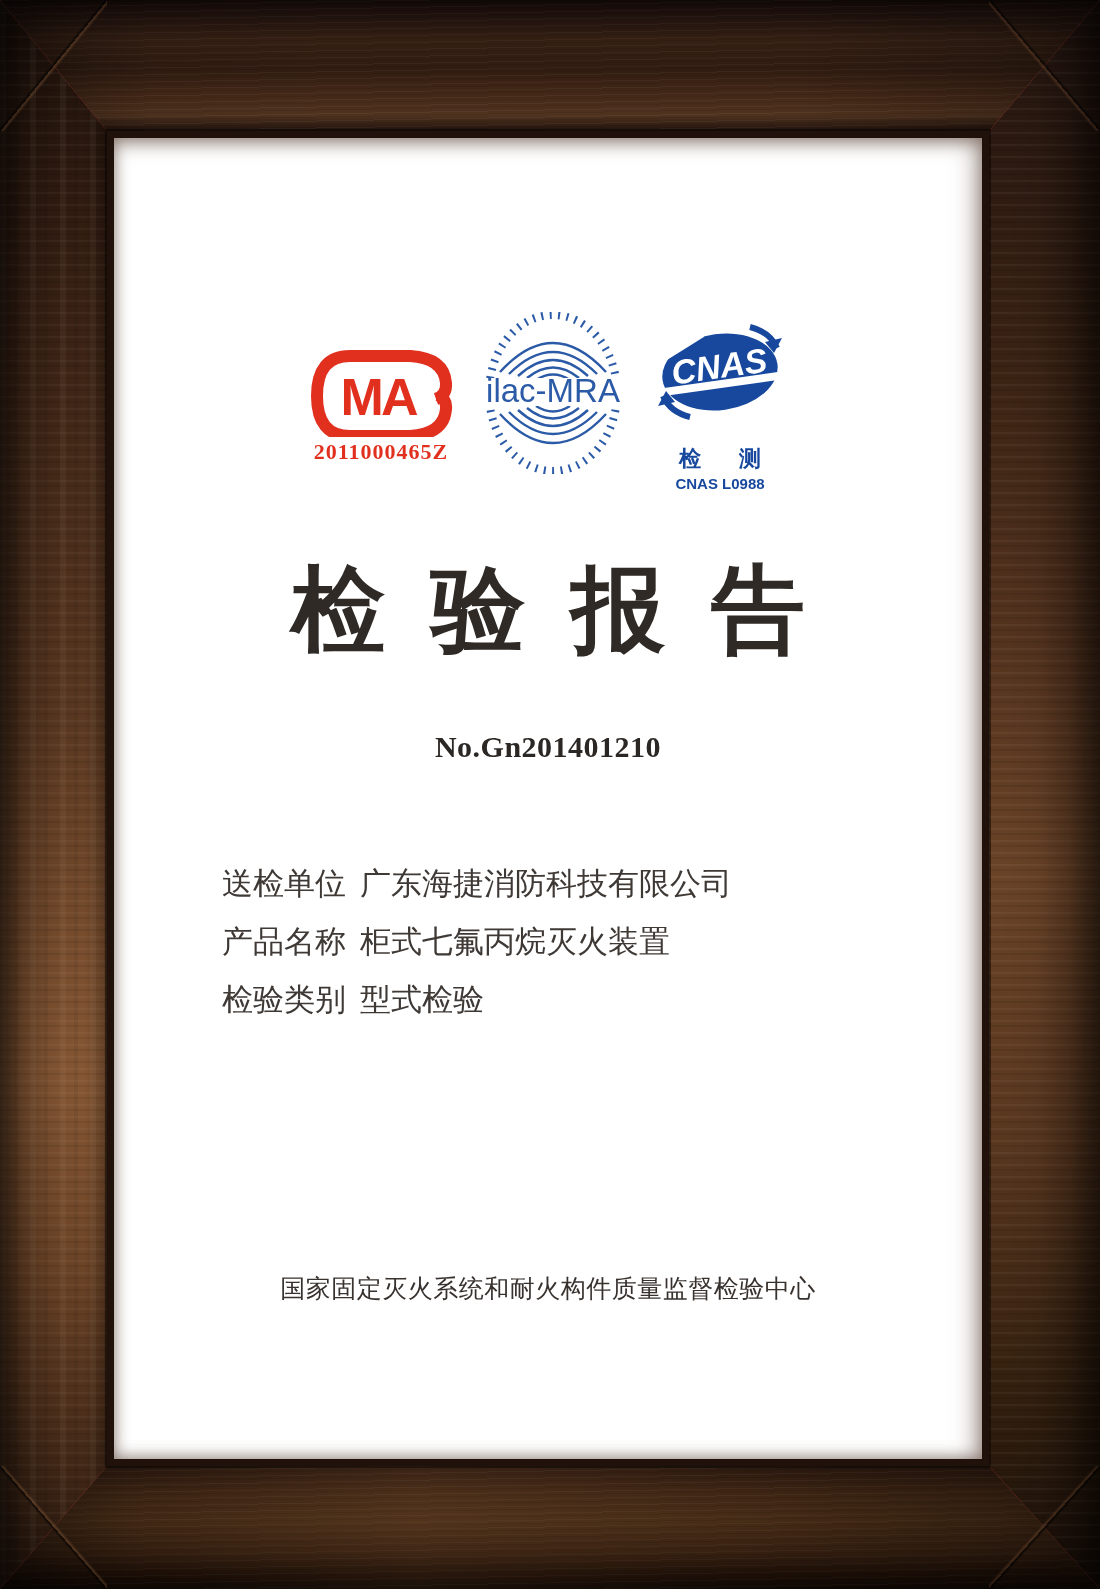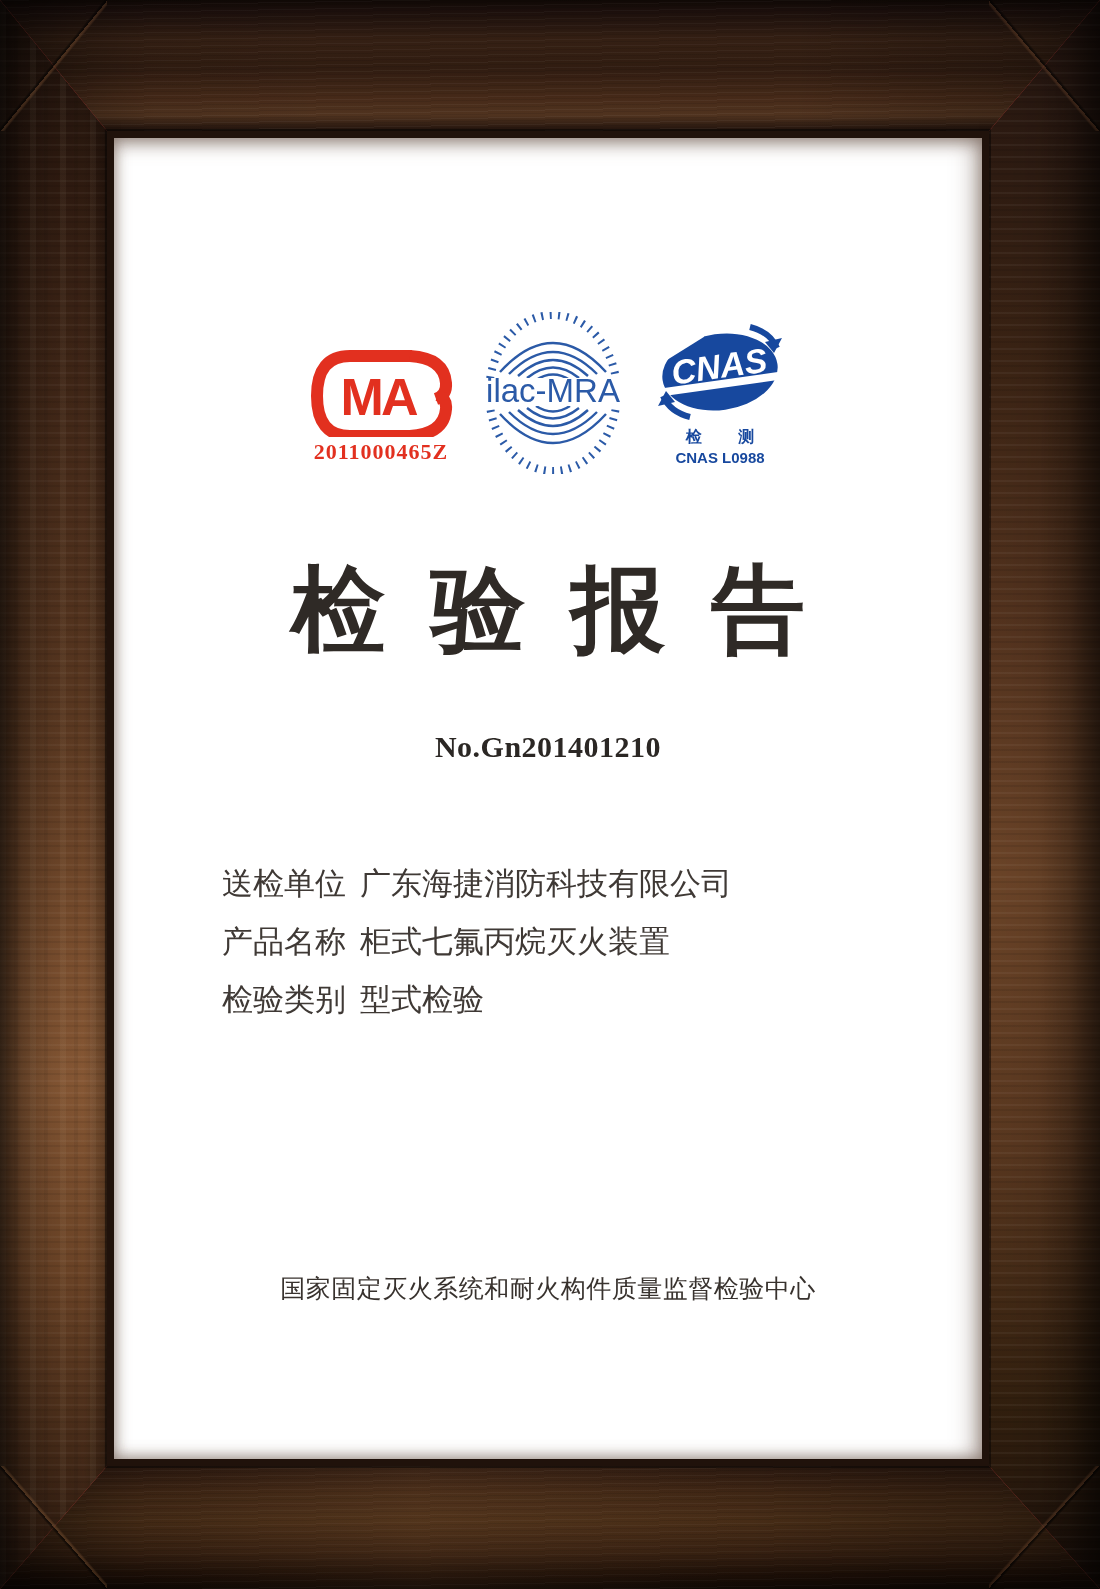--- a/index.html
+++ b/index.html
@@ -72,21 +72,21 @@
   .content{position:absolute;inset:0;}
   
   .logos{position:absolute;top:168px;left:0;right:0;display:flex;justify-content:center;align-items:flex-start;gap:16px;}
   .logo-item{display:flex;flex-direction:column;align-items:center;}
   .logo-cma{width:160px;margin-top:39px;}
   .logo-al{width:186px;margin-top:2px;}
   .logo-ilac{width:152px;margin-top:6px;}
   .logo-cnas{width:150px;margin-top:16px;}
   .cma-number{margin-top:2px;font-size:22px;letter-spacing:1px;font-weight:bold;color:#e2301f;white-space:nowrap;font-family:Liberation Serif, serif;}
   .al-caption{margin-top:4px;font-size:17px;color:#e2301f;white-space:nowrap;}
-  .cnas-cn{margin-top:5px;font-size:16px;font-weight:bold;color:#17489e;letter-spacing:16px;text-indent:16px;white-space:nowrap;}
+  .cnas-cn{margin-top:22px;font-size:22px;font-weight:bold;color:#17489e;letter-spacing:16px;text-indent:16px;white-space:nowrap;}
   .cnas-code{margin-top:1px;font-size:15px;font-weight:bold;color:#17489e;white-space:nowrap;}
   
   .title{position:absolute;top:425px;left:0;right:0;text-align:center;
     font-size:94px;font-weight:bold;color:#2f2a26;line-height:1.0;}
   .title span{letter-spacing:46px;padding-left:46px;}
   .report-no{position:absolute;top:592px;left:0;right:0;text-align:center;
     font-family:"Liberation Serif", serif;font-weight:bold;font-size:30px;letter-spacing:.5px;color:#2b2724;}
   
   .fields{position:absolute;top:730px;left:108px;display:flex;flex-direction:column;gap:27px;}
   .field-row{display:flex;gap:14px;font-size:31px;color:#3f3935;line-height:1.0;white-space:nowrap;}

